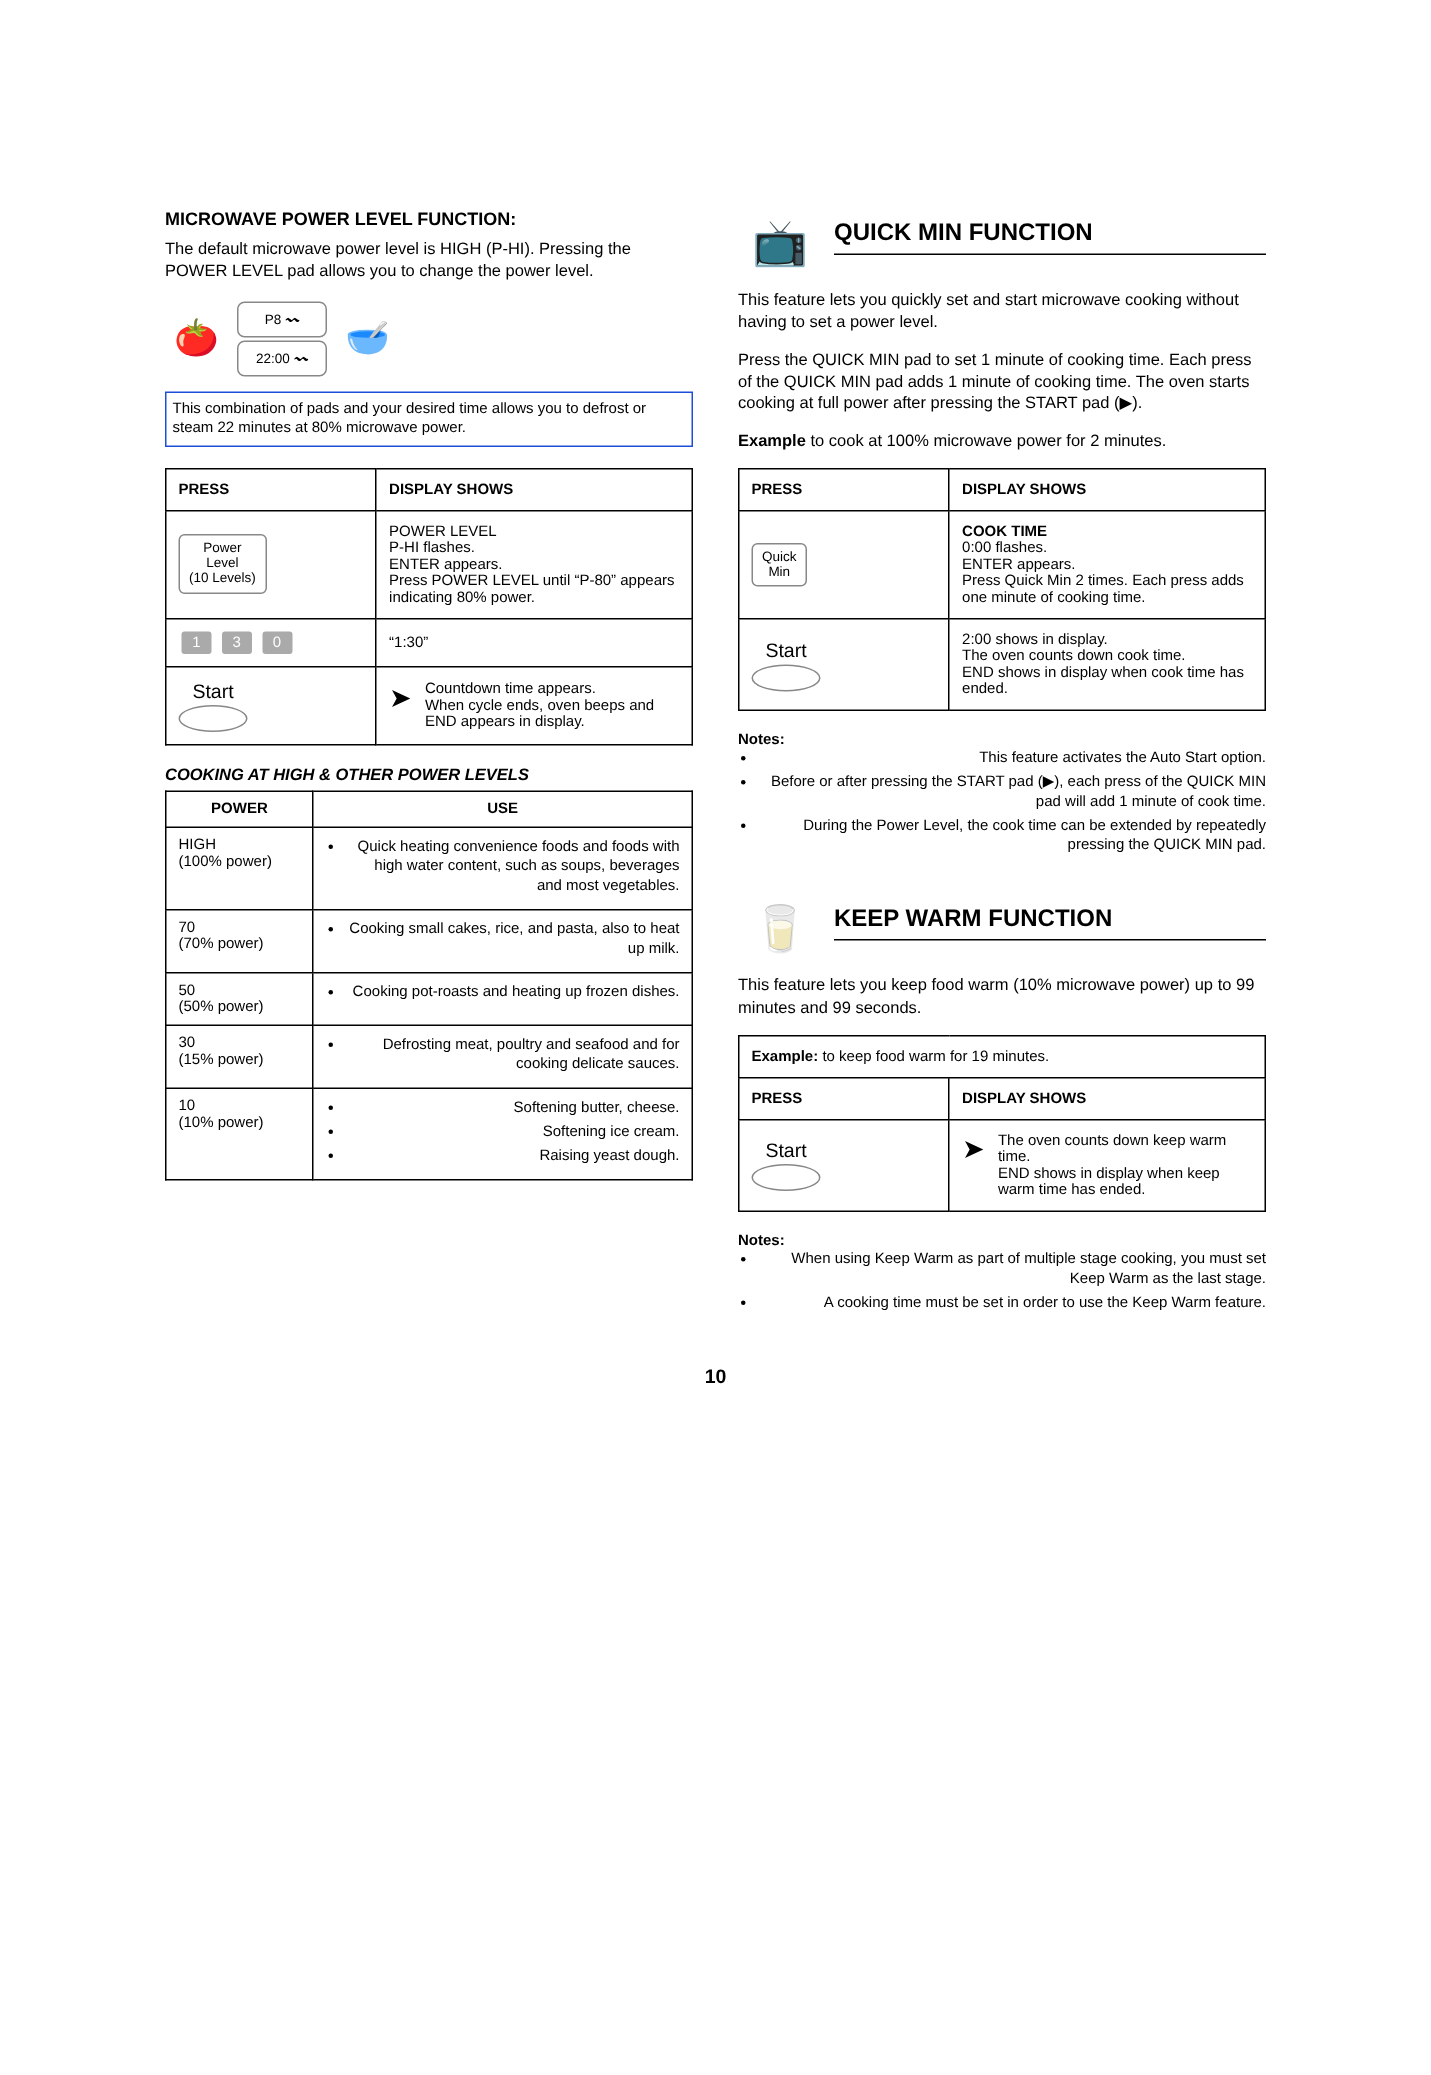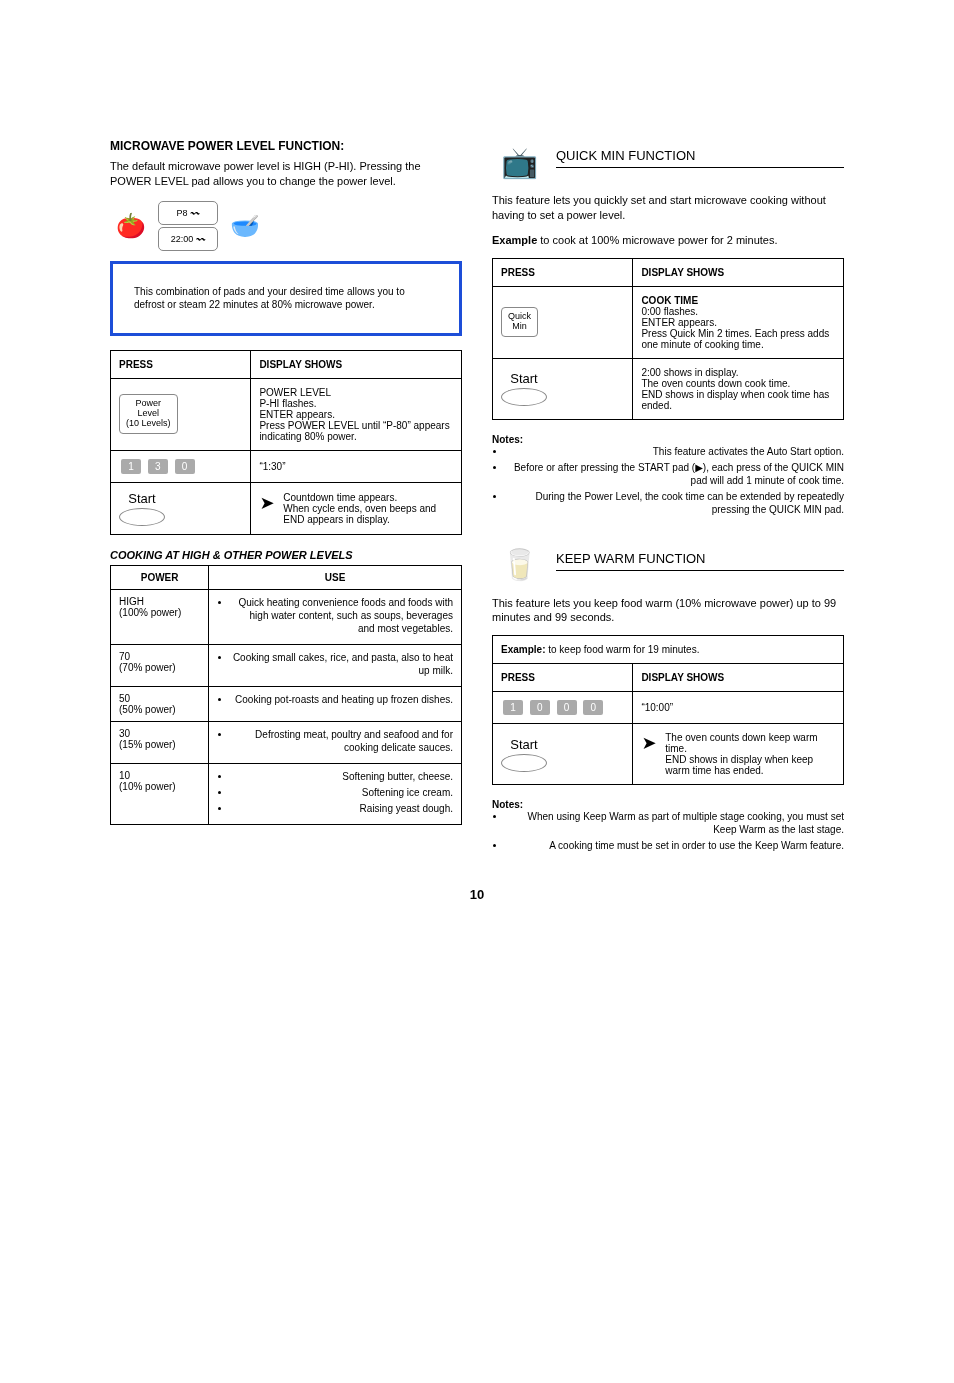--- a/index.html
+++ b/index.html
@@ -6,21 +6,21 @@
     body { font-family: Arial, Helvetica, sans-serif; font-size: 10px; color: #000; background: #fff; width: 954px; margin: 0 auto; padding: 100px 110px 60px; }
     .two-col { display: flex; gap: 30px; margin-top: 39px; }
     .col { flex: 1; }
     .section-title { font-weight: bold; font-size: 12px; margin-bottom: 6px; }
     .intro { font-size: 11px; line-height: 1.35; margin-bottom: 10px; }
 
     .pill-steam { width: 60px; height: 24px; border: 1px solid #888; border-radius: 5px; display: flex; align-items: center; justify-content: center; margin: 2px 0; font-size: 9px; gap: 3px; }
     .illus-row { display: flex; align-items: center; gap: 6px; margin-bottom: 8px; }
     .illus-img { width: 42px; height: 30px; font-size: 24px; display: flex; align-items: center; justify-content: center; color: #888; }
 
-    .callout-box { border: 3px solid #1d4ed8; padding: 21px; font-size: 10px; line-height: 1.35; margin-bottom: 14px; }
+    .callout-box { border: 1px solid #1d4ed8; padding: 4px; font-size: 10px; line-height: 1.35; margin-bottom: 14px; }
 
     .step-table { border: 1px solid #000; width: 100%; border-collapse: collapse; margin-bottom: 14px; }
     .step-table th, .step-table td { border: 1px solid #000; padding: 8px; vertical-align: middle; text-align: left; }
     .step-table th { font-weight: bold; font-size: 10px; background: #fff; }
     .step-table td { font-size: 10px; }
     .step-press { width: 40%; text-align: center; }
 
     .btn-box { display: inline-block; border: 1px solid #888; border-radius: 4px; padding: 4px 6px; font-size: 9px; text-align: center; line-height: 1.1; }
     .num-key { display: inline-block; width: 20px; height: 15px; background: #aaa; color: #fff; border-radius: 2px; text-align: center; font-size: 10px; line-height: 15px; margin: 0 2px; }
     .start-draw { display: inline-block; text-align: center; }
@@ -35,21 +35,21 @@
     .power-table th { font-weight: bold; }
     .power-table td.pcell { width: 28%; }
 
     ul { list-style: disc; padding-left: 14px; }
     li { margin-bottom: 3px; line-height: 1.3; text-align: right; }
 
     .icon-box { display: flex; align-items: center; gap: 8px; margin-bottom: 8px; }
     .icon-img { width: 56px; height: 46px; font-size: 30px; display: flex; align-items: center; justify-content: center; color: #777; }
 
     .under-title { border-bottom: 1px solid #000; padding-bottom: 4px; display: flex; align-items: center; gap: 8px; margin-bottom: 8px; }
-    .under-title .t { font-weight: normal; font-size: 13px; }
+    .under-title .t { font-weight: bold; font-size: 16px; }
 
     .notes ul li { font-size: 10px; }
 
     .page-num { text-align: center; font-weight: bold; font-size: 13px; margin-top: 32px; }
   </style>
 </head>
 <body>
 
 <div class="two-col">
 
@@ -177,20 +177,21 @@
 
   <div class="col">
 
     <div class="icon-box">
       <div class="icon-img">📺</div>
       <div class="under-title" style="flex:1;">
         <div class="t">QUICK MIN FUNCTION</div>
       </div>
     </div>
     <div class="intro">This feature lets you quickly set and start microwave cooking without having to set a power level.</div>
+    <div class="intro">Press the QUICK MIN pad to set 1 minute of cooking time. Each press of the QUICK MIN pad adds 1 minute of cooking time. The oven starts cooking at full power after pressing the START pad (▶).</div>
     <div class="intro">
       <b>Example</b> <span>to cook at 100% microwave power for 2 minutes.</span>
     </div>
 
     <table class="step-table">
       <tbody>
           <tr>
         <th class="step-press">PRESS</th>
         <th>DISPLAY SHOWS</th>
       </tr>
@@ -245,29 +246,20 @@
         <td colspan="2">
           <b>Example:</b> <span>to keep food warm for 19 minutes.</span>
         </td>
       </tr>
       <tr>
         <th class="step-press">PRESS</th>
         <th>DISPLAY SHOWS</th>
       </tr>
       <tr>
         <td class="step-press">
-          <span class="num-key">1</span>
-          <span class="num-key">0</span>
-          <span class="num-key">0</span>
-          <span class="num-key">0</span>
-        </td>
-        <td>“10:00”</td>
-      </tr>
-      <tr>
-        <td class="step-press">
           <span class="start-draw">
             <div class="start-txt">Start</div>
             <div class="start-oval"></div>
           </span>
         </td>
         <td>
           <span class="accept-arrow">➤</span>
           <span style="white-space:pre-line;display:inline-block;vertical-align:top;margin-left:6px;width:80%">The oven counts down keep warm time.
 END shows in display when keep warm time has ended.</span>
         </td>

